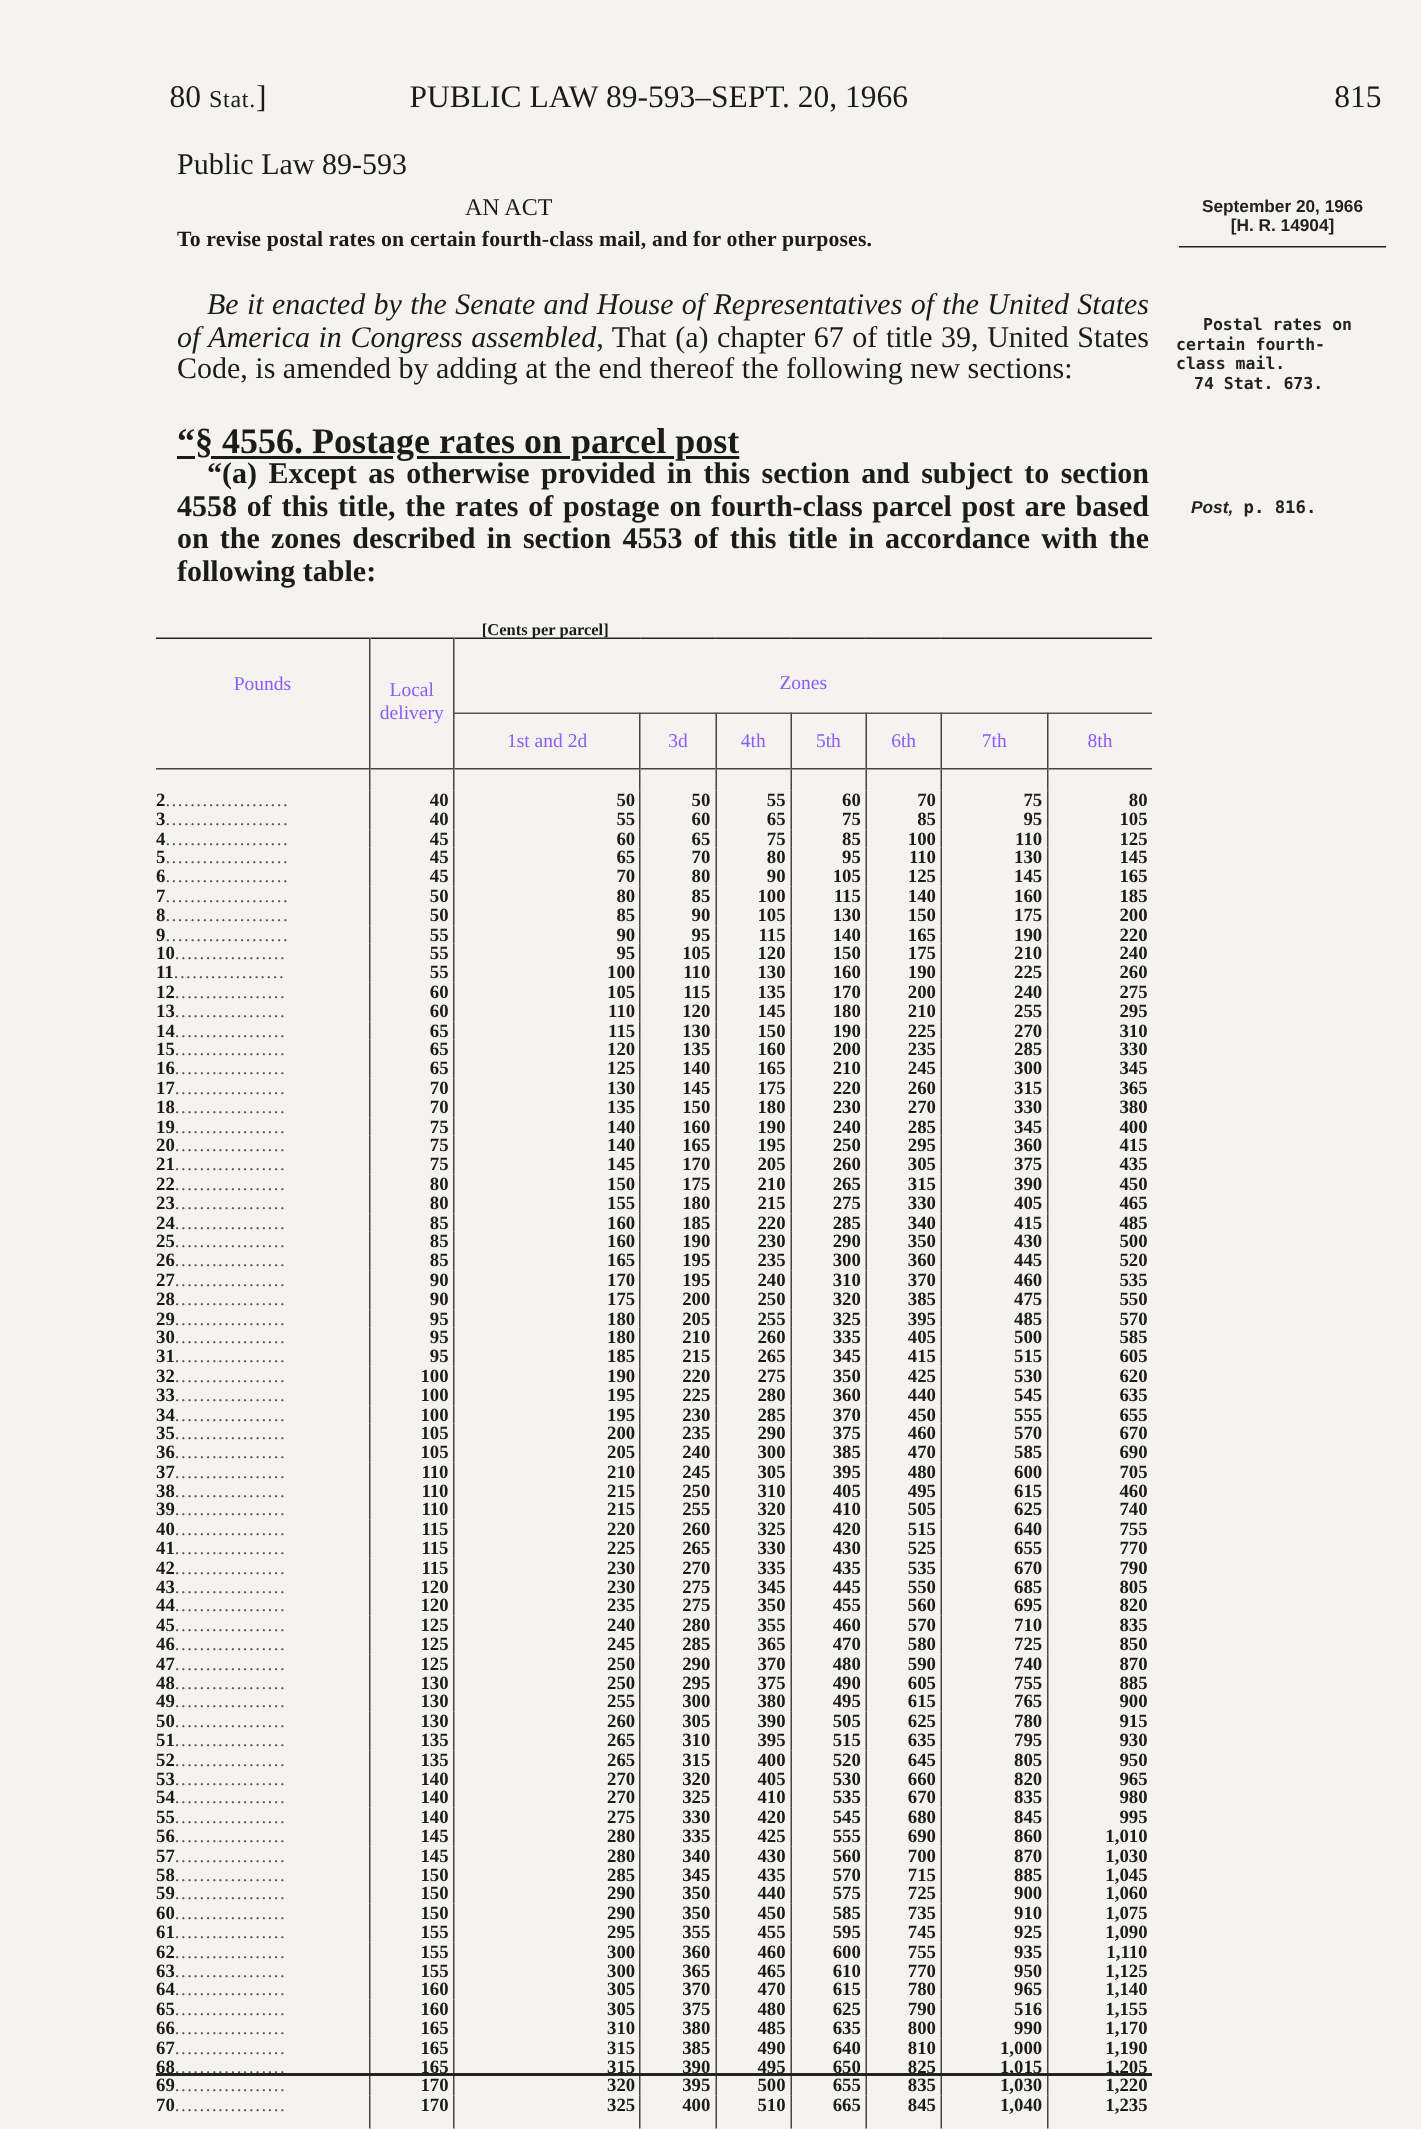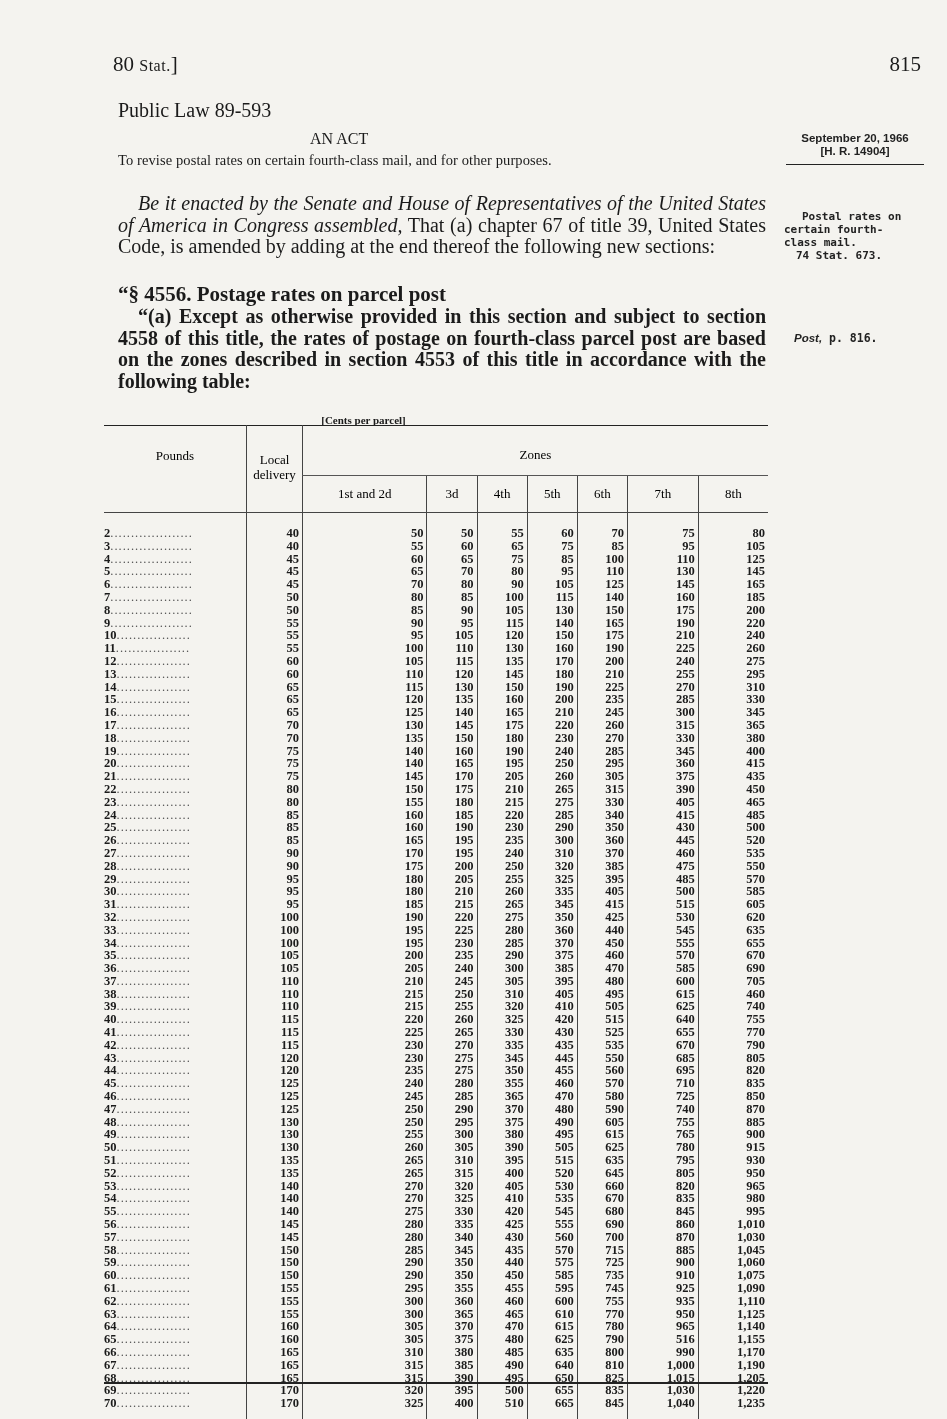--- a/index.html
+++ b/index.html
@@ -9,39 +9,39 @@
     position: relative; overflow: hidden;
   }
   .page { position: absolute; left: 0; top: 0; width: 947px; height: 1366px; }
   .running-head { position: absolute; top: 52px; left: 113px; width: 808px; height: 30px; font-size: 21px; }
   .rh-left { position: absolute; left: 0; top: 0; }
   .rh-left .sc { font-size: 16px; letter-spacing: 0.5px; }
   .rh-center { position: absolute; left: 160px; top: 0; }
   .rh-right { position: absolute; right: 0; top: 0; }
   .pl-label { position: absolute; left: 118px; top: 99px; font-size: 20px; }
   .act-label { position: absolute; left: 310px; top: 130px; font-size: 16px; }
-  .purpose { position: absolute; left: 118px; top: 152px; font-size: 14.5px; font-weight: normal; letter-spacing: 0.1px; }
+  .purpose { position: absolute; left: 118px; top: 152px; font-size: 14.5px; font-weight: bold; letter-spacing: 0.1px; }
   .margin { position: absolute; font-family: "DejaVu Sans Mono", "Liberation Mono", monospace; font-size: 11px; font-weight: bold; line-height: 13px; color: #222; }
   .m-date { left: 780px; top: 132px; width: 150px; text-align: center; font-family: "Liberation Sans", sans-serif; font-size: 11.5px; }
   .m-date .rule { border-bottom: 1.5px solid #222; margin-top: 6px; width: 138px; margin-left: 6px; }
   .m-note1 { left: 752px; top: 210px; width: 160px; margin-left: 32px; }
   .m-note1 .l1 { padding-left: 18px; }
   .m-note1 .l4 { padding-left: 12px; }
   .m-post { left: 794px; top: 332px; font-size: 11.5px; }
   .m-post i { font-family: "Liberation Sans", sans-serif; }
   .body-text { position: absolute; left: 118px; width: 648px; font-size: 20px; line-height: 21.5px; text-align: justify; }
   .enact { top: 193px; }
   .enact p { margin: 0; text-indent: 20px; }
-  .sec-head { position: absolute; left: 118px; top: 282px; font-size: 21px; font-weight: bold; }
+  .sec-head { position: absolute; left: 118px; top: 282px; font-size: 24px; font-weight: bold; text-decoration: underline; }
   .para-a { top: 306px; font-weight: bold; }
   .para-a p { margin: 0; text-indent: 20px; }
   .cents { position: absolute; left: 0; width: 100%; top: 410px; text-align: center; }
   .cents span { position: relative; left: -110px; font-size: 11px; font-weight: bold; }
   table.rates { position: absolute; left: 104px; top: 425px; width: 664px; border-collapse: collapse; font-size: 12.5px; }
-  table.rates th { font-weight: normal; font-size: 13px; color: #000000; }
+  table.rates th { font-weight: normal; font-size: 13px; color: #8b5cf6; }
   .top-rule { border-top: 1.5px solid #222; }
   .th-pounds { width: 140px; text-align: center; vertical-align: top; padding-top: 22px; }
   .th-local { width: 53px; border-left: 1px solid #444; text-align: center; vertical-align: top; padding-top: 26px; line-height: 15px; }
   .th-zones { border-left: 1px solid #444; height: 38px; text-align: center; vertical-align: middle; padding-top: 10px; border-bottom: 1px solid #555; }
   .th-zone { border-left: 1px solid #444; height: 34px; text-align: center; }
   .hdr-sep td { border-top: 1px solid #444; height: 14px; padding: 0; }
   .hdr-sep td + td { border-left: 1px solid #444; }
   tbody.rows td { height: 12.8px; padding: 0 3px 0 0; line-height: 12.8px; text-align: right; font-weight: bold; }
   tbody.rows td.lb { text-align: left; padding-left: 0; }
   tbody.rows td.lb .dots { color: #555; font-weight: normal; letter-spacing: 1px; }
@@ -50,20 +50,21 @@
   .tail td + td { border-left: 1px solid #444; }
   .bottom-rule { position: absolute; left: 104px; top: 1382px; width: 664px; border-top: 2px solid #222; }
 </style>
 </head>
 <body>
 
 <div class="page">
 
   <div class="running-head">
     <span class="rh-left"><span>80</span> <span class="sc">Stat.</span>]</span>
+    <span class="rh-center">PUBLIC LAW 89-593–SEPT. 20, 1966</span>
     <span class="rh-right">815</span>
   </div>
 
   <div class="pl-label">Public Law 89-593</div>
   <div class="act-label">AN ACT</div>
   <div class="purpose">To revise postal rates on certain fourth-class mail, and for other purposes.</div>
 
   <div class="margin m-date">
     <div>September 20, 1966</div>
     <div>[H. R. 14904]</div>

